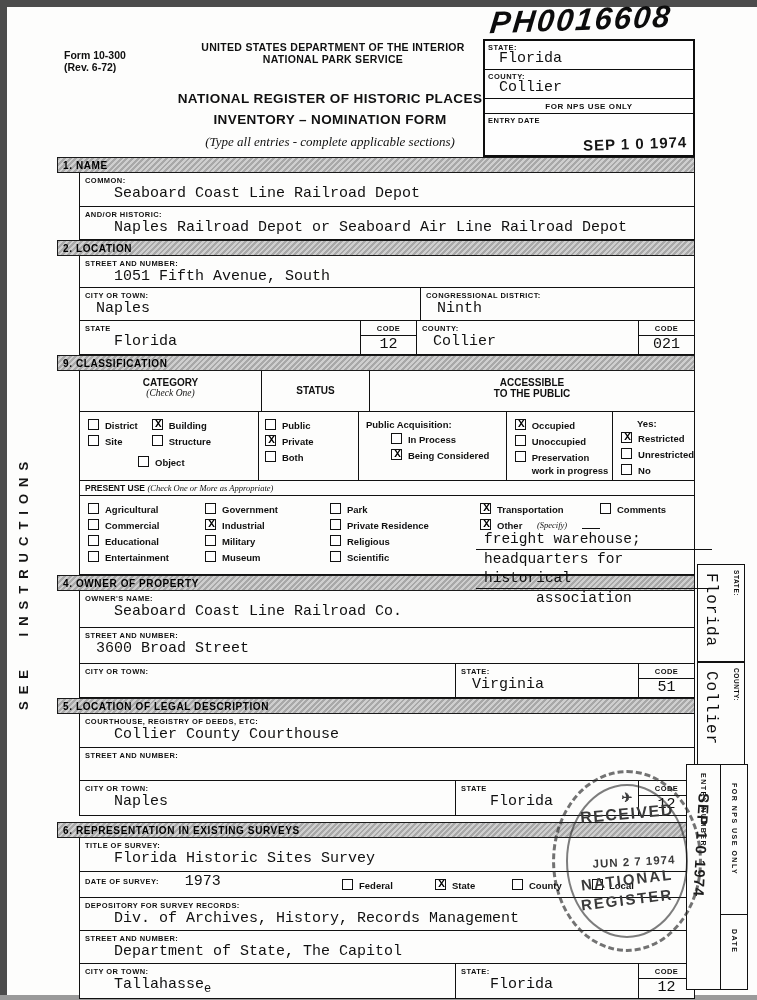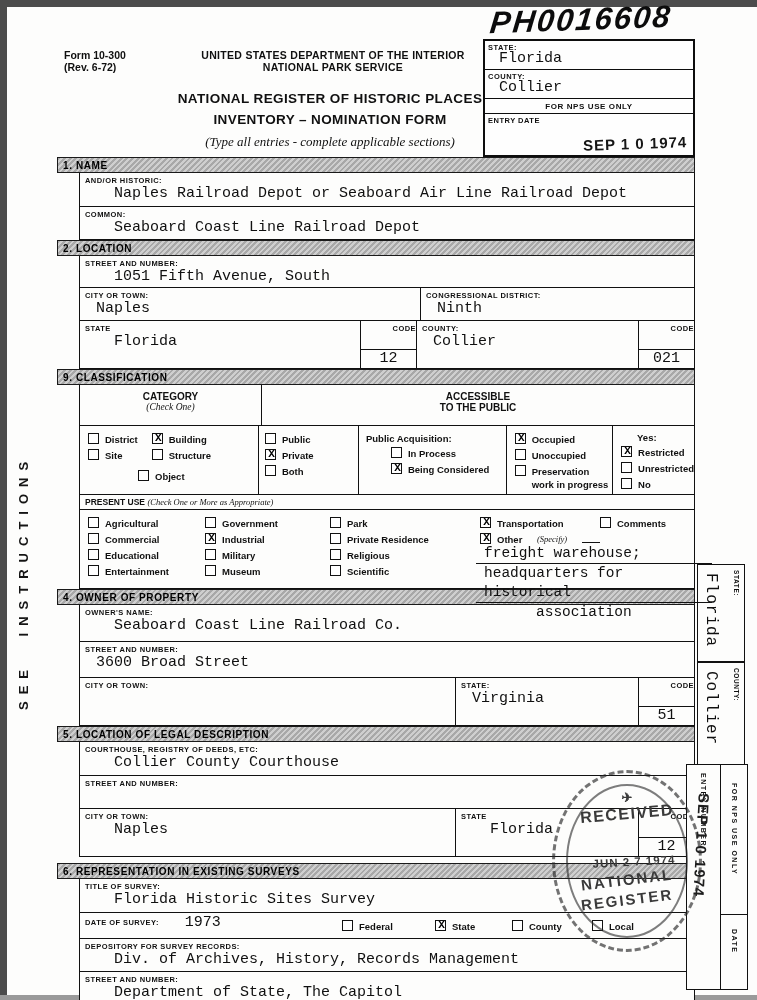--- a/index.html
+++ b/index.html
@@ -9,21 +9,21 @@
     background:#fdfdfc; color:#101010; overflow:hidden;
     font-family:"Liberation Sans", sans-serif;
   }
   
   .edge-top { position:absolute; left:0; top:0; width:757px; height:7px; background:#4c4c4c; }
   .edge-left { position:absolute; left:0; top:0; width:7px; height:1000px; background:#4c4c4c; }
   .edge-bottom { position:absolute; left:0; top:995px; width:757px; height:5px; background:#9a9a9a; }
 
   
   .form-no { position:absolute; left:64px; top:49px; font-size:10.5px; font-weight:bold; line-height:12px; }
-  .dept { position:absolute; left:158px; top:49px; width:350px; text-align:center; font-weight:bold; font-size:10.5px; line-height:12px; letter-spacing:.3px; }
+  .dept { position:absolute; left:158px; top:41px; width:350px; text-align:center; font-weight:bold; font-size:10.5px; line-height:12px; letter-spacing:.3px; }
   .doc-title { position:absolute; left:120px; top:88px; width:420px; text-align:center; font-weight:bold; font-size:13.5px; line-height:21px; letter-spacing:.4px; }
   .type-note { position:absolute; left:130px; top:134px; width:400px; text-align:center; font-family:"Liberation Serif", serif; font-style:italic; font-size:13px; }
   .hand-id { position:absolute; left:490px; top:2px; font-size:31px; font-weight:900; font-style:italic; letter-spacing:2px; transform:rotate(-2deg) skewX(-8deg); color:#0c0c0c; }
 
   
   .nps-box { position:absolute; left:483px; top:39px; width:212px; height:118px; border:2px solid #0d0d0d; background:#fefefe; }
   .nps-box .r { border-bottom:1.6px solid #0d0d0d; }
   .nps-box .r1 { height:29px; } .nps-box .r2 { height:29px; }
   .nps-box .r3 { height:15px; text-align:center; font-size:8px; font-weight:bold; letter-spacing:.6px; padding-top:3px; }
   .nps-box .r4 { height:41px; border-bottom:none; position:relative; }
@@ -41,21 +41,21 @@
   }
   .body { margin-left:22px; border:1.6px solid #111; border-top:none; background:#fdfdfc; }
   .row { position:relative; min-height:33px; }
   .row + .row, .hrule { border-top:1.6px solid #111; }
   .cells { display:flex; }
   .cells > div + div { border-left:1.6px solid #111; }
   .lbl { display:block; font-size:7.5px; font-weight:bold; letter-spacing:.45px; padding:3px 0 0 5px; }
   .val { display:block; font-family:"Liberation Mono", monospace; font-size:15px; padding-left:34px; line-height:18px; }
   .val.short { padding-left:16px; }
   .codecell { width:56px; flex:none; text-align:center; }
-  .codecell .lbl { text-align:right; padding-left:0; border-bottom:1.2px solid #111; padding-bottom:16px; width:100%; }
+  .codecell .lbl { text-align:center; padding-left:0; border-bottom:1.2px solid #111; padding-bottom:2px; width:100%; }
   .codecell .val { padding-left:0; text-align:center; }
 
   
   .cbi { display:flex; align-items:flex-start; gap:6px; font-size:9.5px; font-weight:bold; line-height:13px; margin:3px 0; }
   .cb { width:11px; height:11px; border:1.6px solid #111; flex:none; position:relative; background:#fff; margin-top:0; }
   .cb[data-checked="true"]::after { content:"X"; position:absolute; left:-1px; top:-2px; width:13px; text-align:center; font:bold 11px "Liberation Mono", monospace; color:#000; }
 
   
   .cls-head { display:flex; text-align:center; font-size:10px; font-weight:bold; }
   .cls-head > div { padding-top:6px; min-height:40px; }
@@ -155,26 +155,26 @@
     </div>
   </div>
 
   <div class="see-instr">SEE INSTRUCTIONS</div>
 
   <div class="form">
 
     <div class="bar">1. NAME</div>
     <div class="body">
       <div class="row">
+        <span class="lbl">COMMON:</span>
+        <span class="val">Seaboard Coast Line Railroad Depot</span>
+      </div>
+      <div class="row">
         <span class="lbl">AND/OR HISTORIC:</span>
         <span class="val">Naples Railroad Depot or Seaboard Air Line Railroad Depot</span>
-      </div>
-      <div class="row">
-        <span class="lbl">COMMON:</span>
-        <span class="val">Seaboard Coast Line Railroad Depot</span>
       </div>
     </div>
 
     <div class="bar">2. LOCATION</div>
     <div class="body">
       <div class="row" style="min-height:31px">
         <span class="lbl">STREET AND NUMBER:</span>
         <span class="val">1051 Fifth Avenue, South</span>
       </div>
       <div class="row cells">
@@ -207,20 +207,21 @@
       </div>
     </div>
 
     <div class="bar">9. CLASSIFICATION</div>
     <div class="body">
       <div class="cls-head">
         <div class="c-cat">
           <div>CATEGORY</div>
           <div class="ital">(Check One)</div>
         </div>
+        <div class="c-sta" style="padding-top:14px">STATUS</div>
         <div class="c-acc">
           <div>ACCESSIBLE</div>
           <div>TO THE PUBLIC</div>
         </div>
       </div>
       <div class="cls-body">
         <div class="c-cat">
           <div class="catgrid">
             <div>
               <div class="cbi">

